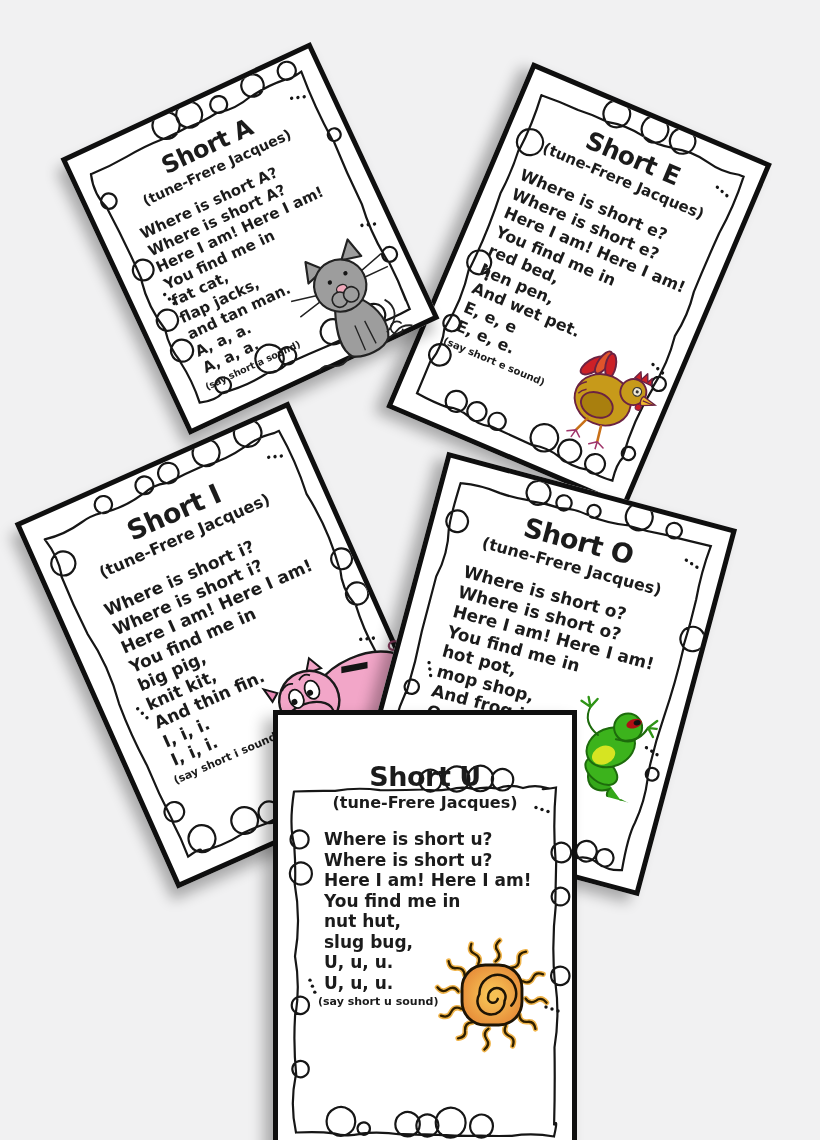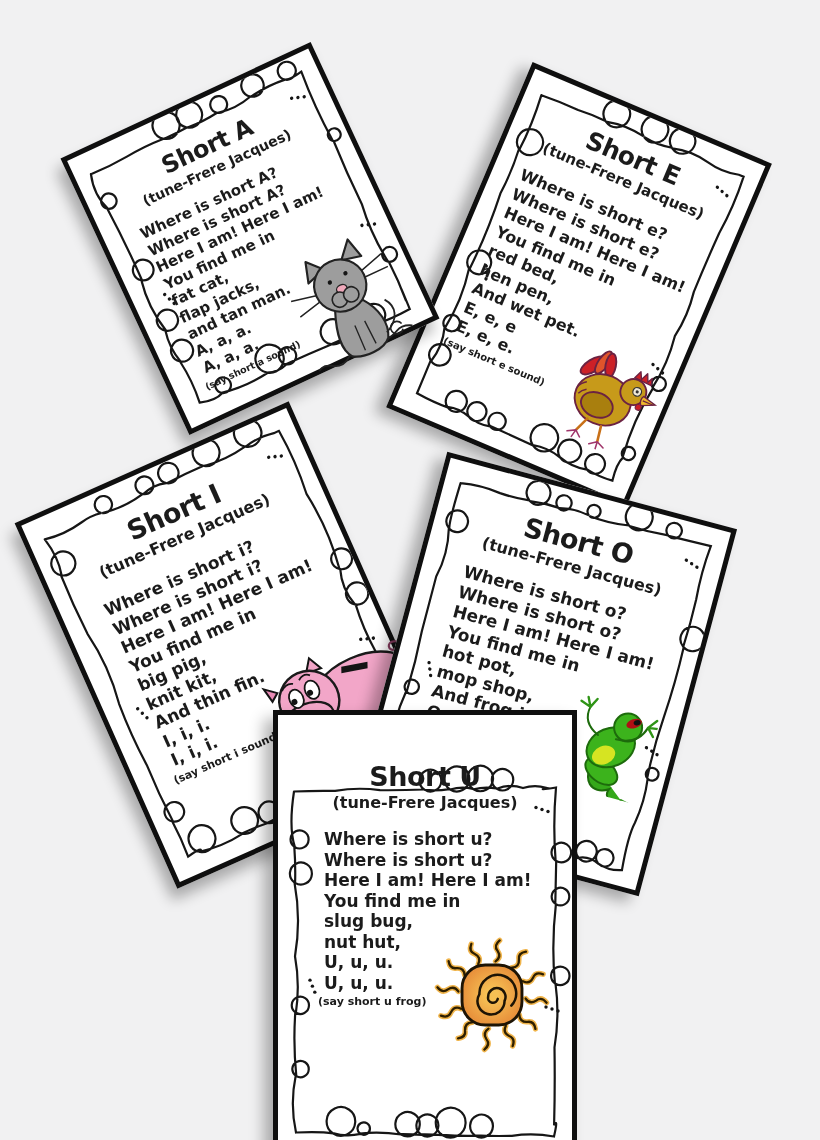--- a/index.html
+++ b/index.html
@@ -253,26 +253,26 @@
         <circle cx="280" cy="241.46" r="1.7" fill="#161616"></circle>
       </svg>
     <div class="content">
       <div class="title">Short U</div>
       <div class="subtitle">(tune-Frere Jacques)</div>
       <div class="lyrics">
           <div class="lyric">Where is short u?</div>
           <div class="lyric">Where is short u?</div>
           <div class="lyric">Here I am! Here I am!</div>
           <div class="lyric">You find me in</div>
+          <div class="lyric">nut hut,</div>
           <div class="lyric">slug bug,</div>
-          <div class="lyric">nut hut,</div>
           <div class="lyric">U, u, u.</div>
           <div class="lyric">U, u, u.</div>
         </div>
-      <div class="note">(say short u frog)</div>
+      <div class="note">(say short u sound)</div>
     </div>
     <svg class="clipart" viewBox="-60 -60 120 120">
       <defs>
         <radialGradient id="sungrad">
             <stop offset="20%" stop-color="#f6c054"></stop>
             <stop offset="100%" stop-color="#e8923c"></stop>
           </radialGradient>
       </defs>
       <g>
           <path d="M 0 -35 q 6 -5 1 -11 q -5 -5 1 -11" transform="rotate(6)" fill="none" stroke="#f0b44a" stroke-width="5.5" stroke-linecap="round"></path>

